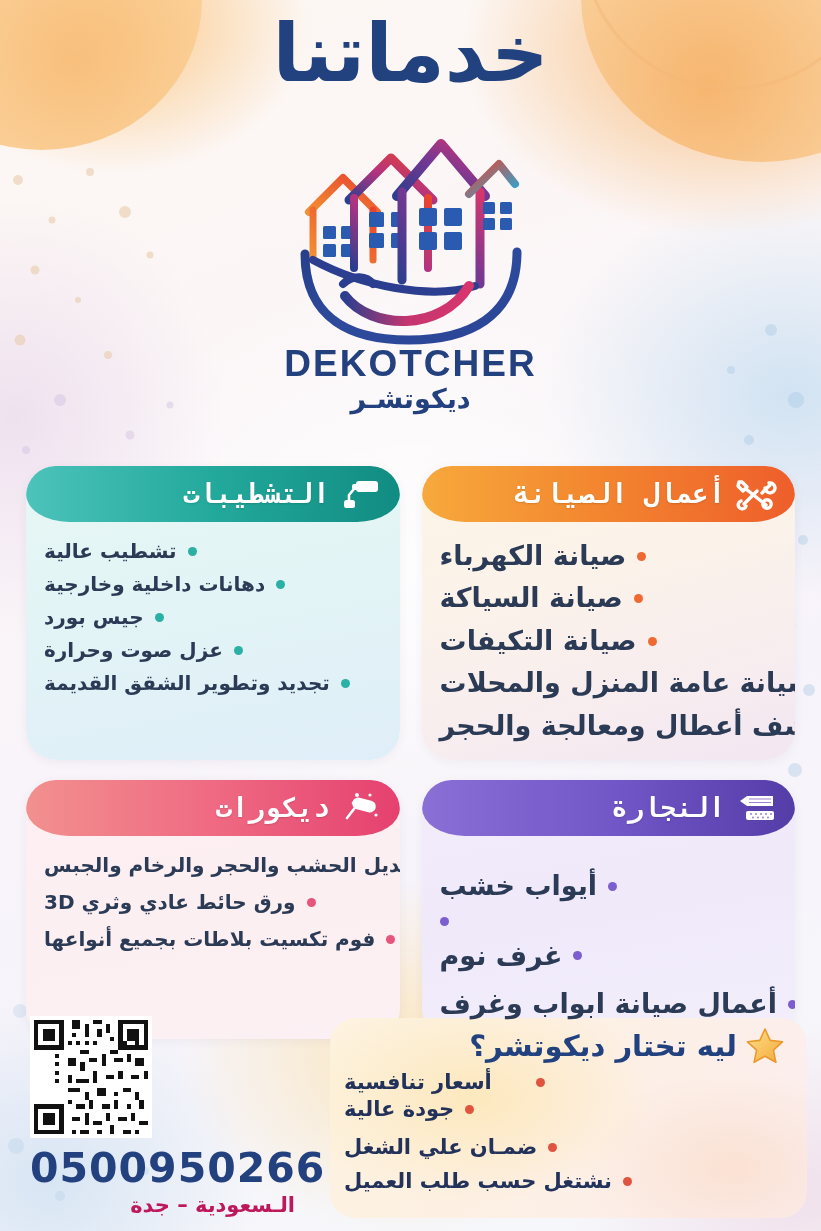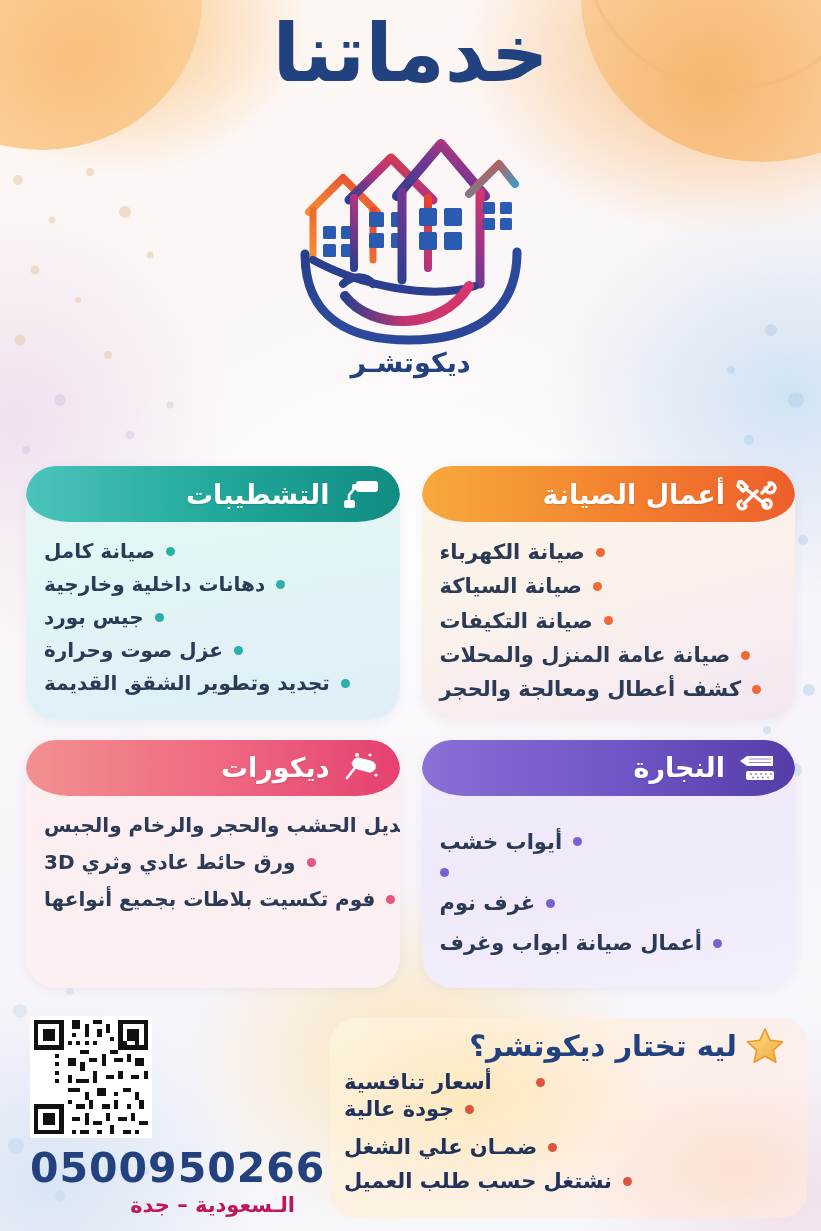--- a/index.html
+++ b/index.html
@@ -141,39 +141,40 @@
     gap: 10px;
     padding: 0 18px 0 22px;
     z-index: 2;
   }
   .card-head-title {
     font-size: 27px;
     font-weight: 700;
     color: #ffffff;
     text-shadow: 0 1px 2px rgba(0,0,0,.13);
     white-space: nowrap;
+    font-family: Liberation Mono, monospace;
   }
   .head-icon { width: 42px; height: 34px; flex: none; }
 
   .card-list {
     position: relative;
     z-index: 2;
     list-style: none;
     padding: 16px 24px 16px 18px;
     margin: 0;
     display: flex;
     flex-direction: column;
     gap: 6px;
     align-items: flex-end;
   }
   .card-list li {
     display: flex;
     align-items: center;
     gap: 11px;
-    font-size: 21px;
+    font-size: 27px;
     font-weight: 600;
     color: #2b3a55;
     line-height: 1.35;
     white-space: nowrap;
   }
   .bullet {
     width: 9px; height: 9px;
     border-radius: 50%;
     flex: none;
     display: inline-block;
@@ -439,20 +440,21 @@
           <rect x="209" y="84" width="12" height="12" rx="1.5"></rect>
       </g>
 
       <path d="M14 120 C14 186 62 206 118 206 C176 206 226 184 226 118" fill="none" stroke="url(#gBowl)" stroke-width="9" stroke-linecap="round"></path>
 
       <path d="M22 126 C70 152 140 166 184 152" fill="none" stroke="#2c3e8f" stroke-width="8" stroke-linecap="round"></path>
       <path d="M52 150 C62 140 76 142 82 150" fill="none" stroke="#2c3e8f" stroke-width="8" stroke-linecap="round"></path>
 
       <path d="M54 162 C80 196 150 198 178 152" fill="none" stroke="url(#gSmile)" stroke-width="10" stroke-linecap="round"></path>
     </svg>
+    <div class="logo-en">DEKOTCHER</div>
     <div class="logo-ar">ديكوتشـر</div>
   </div>
 
   <div class="cards">
 
     <div class="card card-maint">
       <div class="card-body"></div>
       <div class="card-head">
         <svg class="head-icon" viewBox="0 0 42 34">
           <g fill="none" stroke="#ffffff" stroke-width="3.4" stroke-linecap="round" stroke-linejoin="round">
@@ -502,21 +504,21 @@
           <g fill="none" stroke="#ffffff" stroke-width="2.6" stroke-linecap="round" stroke-linejoin="round">
             <path d="M14 12 L9 18 L9 23"></path>
           </g>
           <rect x="4" y="23" width="11" height="8" rx="2.5" fill="#ffffff"></rect>
         </svg>
         <span class="card-head-title">التشطيبات</span>
       </div>
       <ul class="card-list">
         <li>
             <span class="bullet"></span>
-            <span>صيانة كامل</span>
+            <span>تشطيب عالية</span>
           </li>
         <li>
             <span class="bullet"></span>
             <span>دهانات داخلية وخارجية</span>
           </li>
         <li>
             <span class="bullet"></span>
             <span>جيس بورد</span>
           </li>
         <li>

